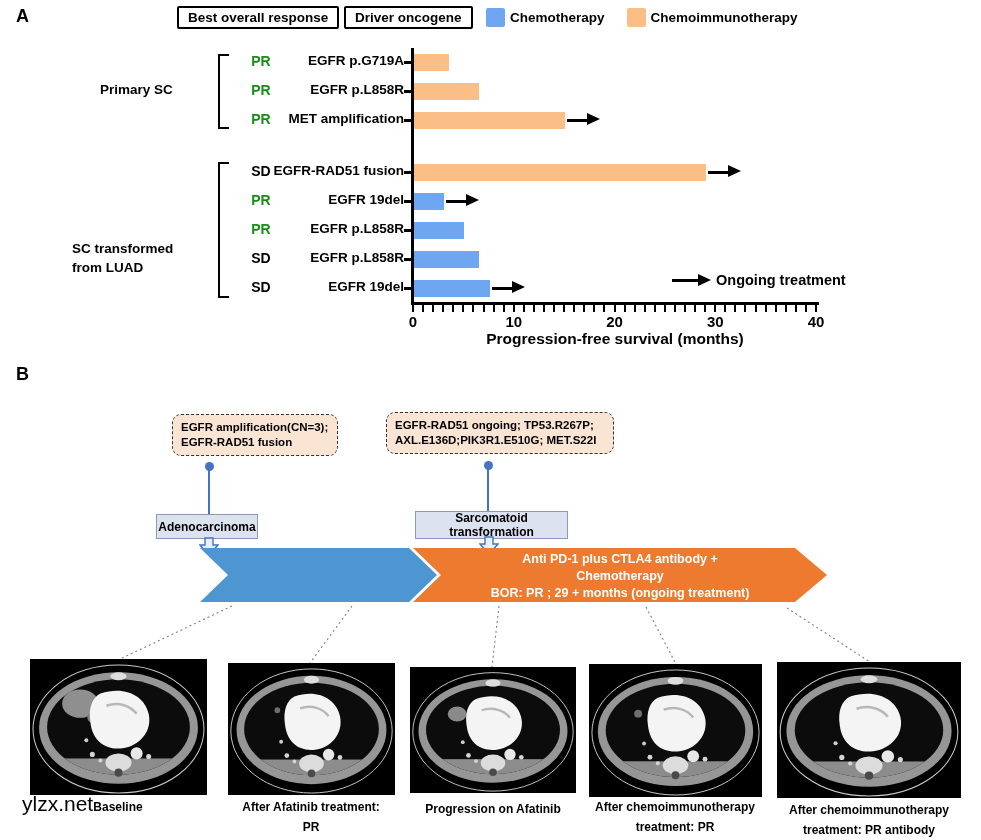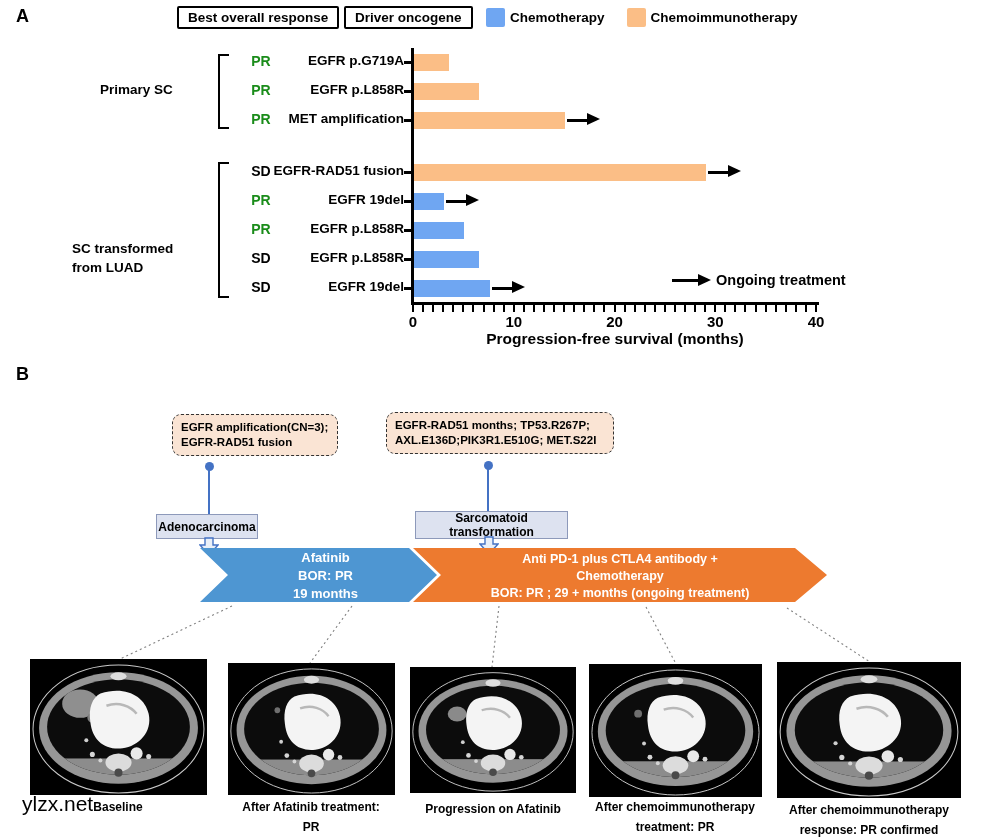--- a/index.html
+++ b/index.html
@@ -158,21 +158,21 @@
 
   <div class="abs axistitle" style="left:414px;top:330px;width:402px">Progression-free survival (months)</div>
 
   <div class="abs plabel" style="left:16px;top:364px">B</div>
 
   <div class="abs mutbox" style="left: 137px; top: 414px; width: 148px; background: rgb(250, 228, 212); margin-left: 35px;">
     <div>EGFR amplification(CN=3);</div>
     <div>EGFR-RAD51 fusion</div>
   </div>
   <div class="abs mutbox" style="left: 386px; top: 412px; width: 210px; background: rgb(250, 228, 212);">
-    <div>EGFR-RAD51 months; TP53.R267P;</div>
+    <div>EGFR-RAD51 ongoing; TP53.R267P;</div>
     <div>AXL.E136D;PIK3R1.E510G; MET.S22I</div>
   </div>
 
   <div class="abs condot" style="left: 205px; top: 462px; background: rgb(68, 114, 196);"></div>
   <div class="abs conline" style="left: 208px; top: 470px; height: 45px; background: rgb(68, 114, 196);"></div>
   <div class="abs condot" style="left: 484px; top: 461px; background: rgb(68, 114, 196);"></div>
   <div class="abs conline" style="left: 487px; top: 469px; height: 43px; background: rgb(68, 114, 196);"></div>
 
   <div class="abs stagebox" style="left: 156px; top: 514px; width: 100px; height: 23px; background: rgb(221, 226, 240);">Adenocarcinoma</div>
   <div class="abs stagebox" style="left: 415px; top: 511px; width: 151px; height: 26px; background: rgb(221, 226, 240);">Sarcomatoid transformation</div>
@@ -181,25 +181,20 @@
     <path d="M6,1 L14,1 L14,8 L19,8 L10,18 L1,8 L6,8 Z" fill="#EAF0F8" stroke="#4472C4" stroke-width="1.4"></path>
   </svg>
   <svg class="abs" style="left:479px;top:536px" width="20" height="19" viewBox="0 0 20 19">
     <path d="M6,1 L14,1 L14,8 L19,8 L10,18 L1,8 L6,8 Z" fill="#EAF0F8" stroke="#4472C4" stroke-width="1.4"></path>
   </svg>
 
   <svg class="abs" style="left:195px;top:545px" width="645" height="62" viewBox="0 0 645 62">
     <polygon points="5,3 214,3 242,30 214,57 5,57 33,30" fill="#4E96D2"></polygon>
     <polygon points="218,3 600,3 632,30 600,57 218,57 246,30" fill="#ED7A2F"></polygon>
   </svg>
-  <div class="abs arrowtext" style="left:243px;top:548px;width:165px;height:56px;font-size:13px;line-height:18px">
-    <div>Afatinib</div>
-    <div>BOR: PR</div>
-    <div>19 months</div>
-  </div>
   <div class="abs arrowtext" style="left:455px;top:549px;width:330px;height:55px;font-size:12.5px;line-height:17px">
     <div>Anti PD-1 plus CTLA4 antibody +</div>
     <div>Chemotherapy</div>
     <div>BOR: PR ;  29 + months (ongoing treatment)</div>
   </div>
 
   <svg class="abs" style="left:0;top:600px" width="981" height="70" viewBox="0 0 981 70">
     <line x1="232" y1="6" x2="118" y2="60" stroke="#808080" stroke-width="1.1" stroke-dasharray="2,3"></line>
     <line x1="352" y1="6" x2="310" y2="63" stroke="#808080" stroke-width="1.1" stroke-dasharray="2,3"></line>
     <line x1="499" y1="6" x2="492" y2="67" stroke="#808080" stroke-width="1.1" stroke-dasharray="2,3"></line>
@@ -323,17 +318,17 @@
   </div>
   <div class="abs caption" style="left:383px;top:799px;width:220px">
     <div>Progression on Afatinib</div>
   </div>
   <div class="abs caption" style="left:565px;top:797px;width:220px">
     <div>After chemoimmunotherapy</div>
     <div>treatment: PR</div>
   </div>
   <div class="abs caption" style="left:759px;top:800px;width:220px">
     <div>After chemoimmunotherapy</div>
-    <div>response: PR confirmed</div>
+    <div>treatment: PR antibody</div>
   </div>
 
   <div class="abs watermark" style="left:22px;top:792px">ylzx.net</div>
 </div>
 
 </body></html>

